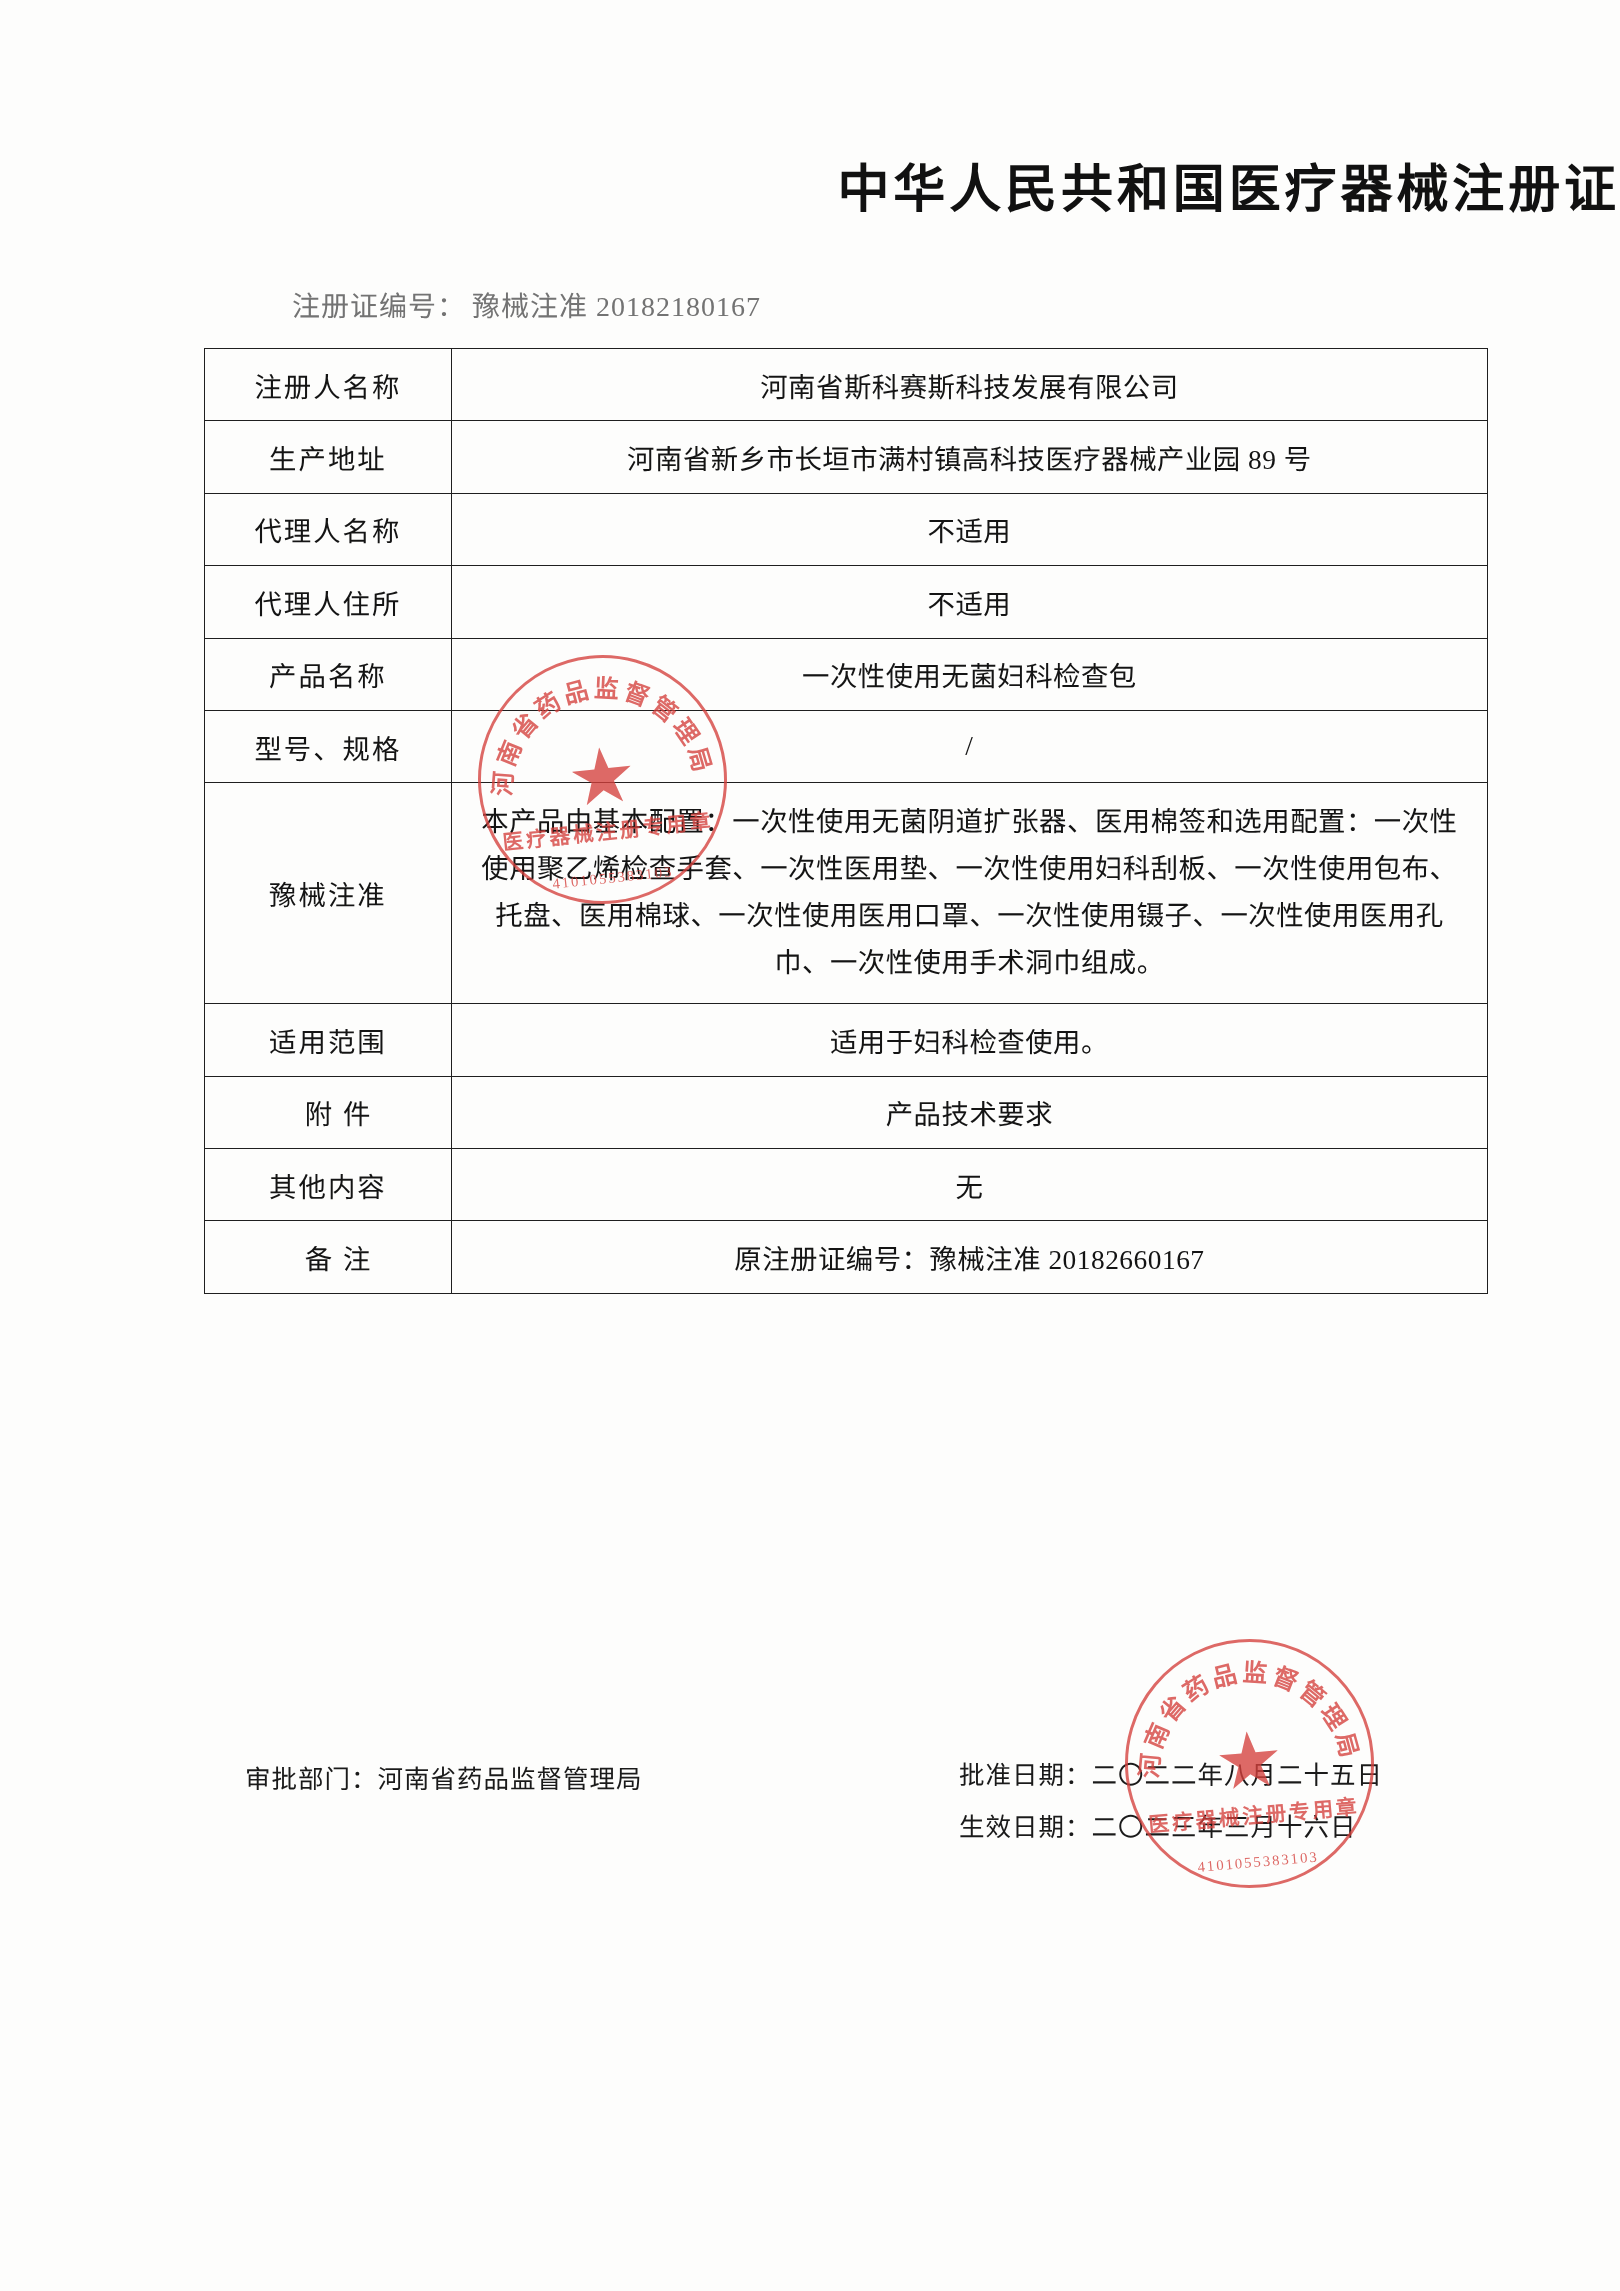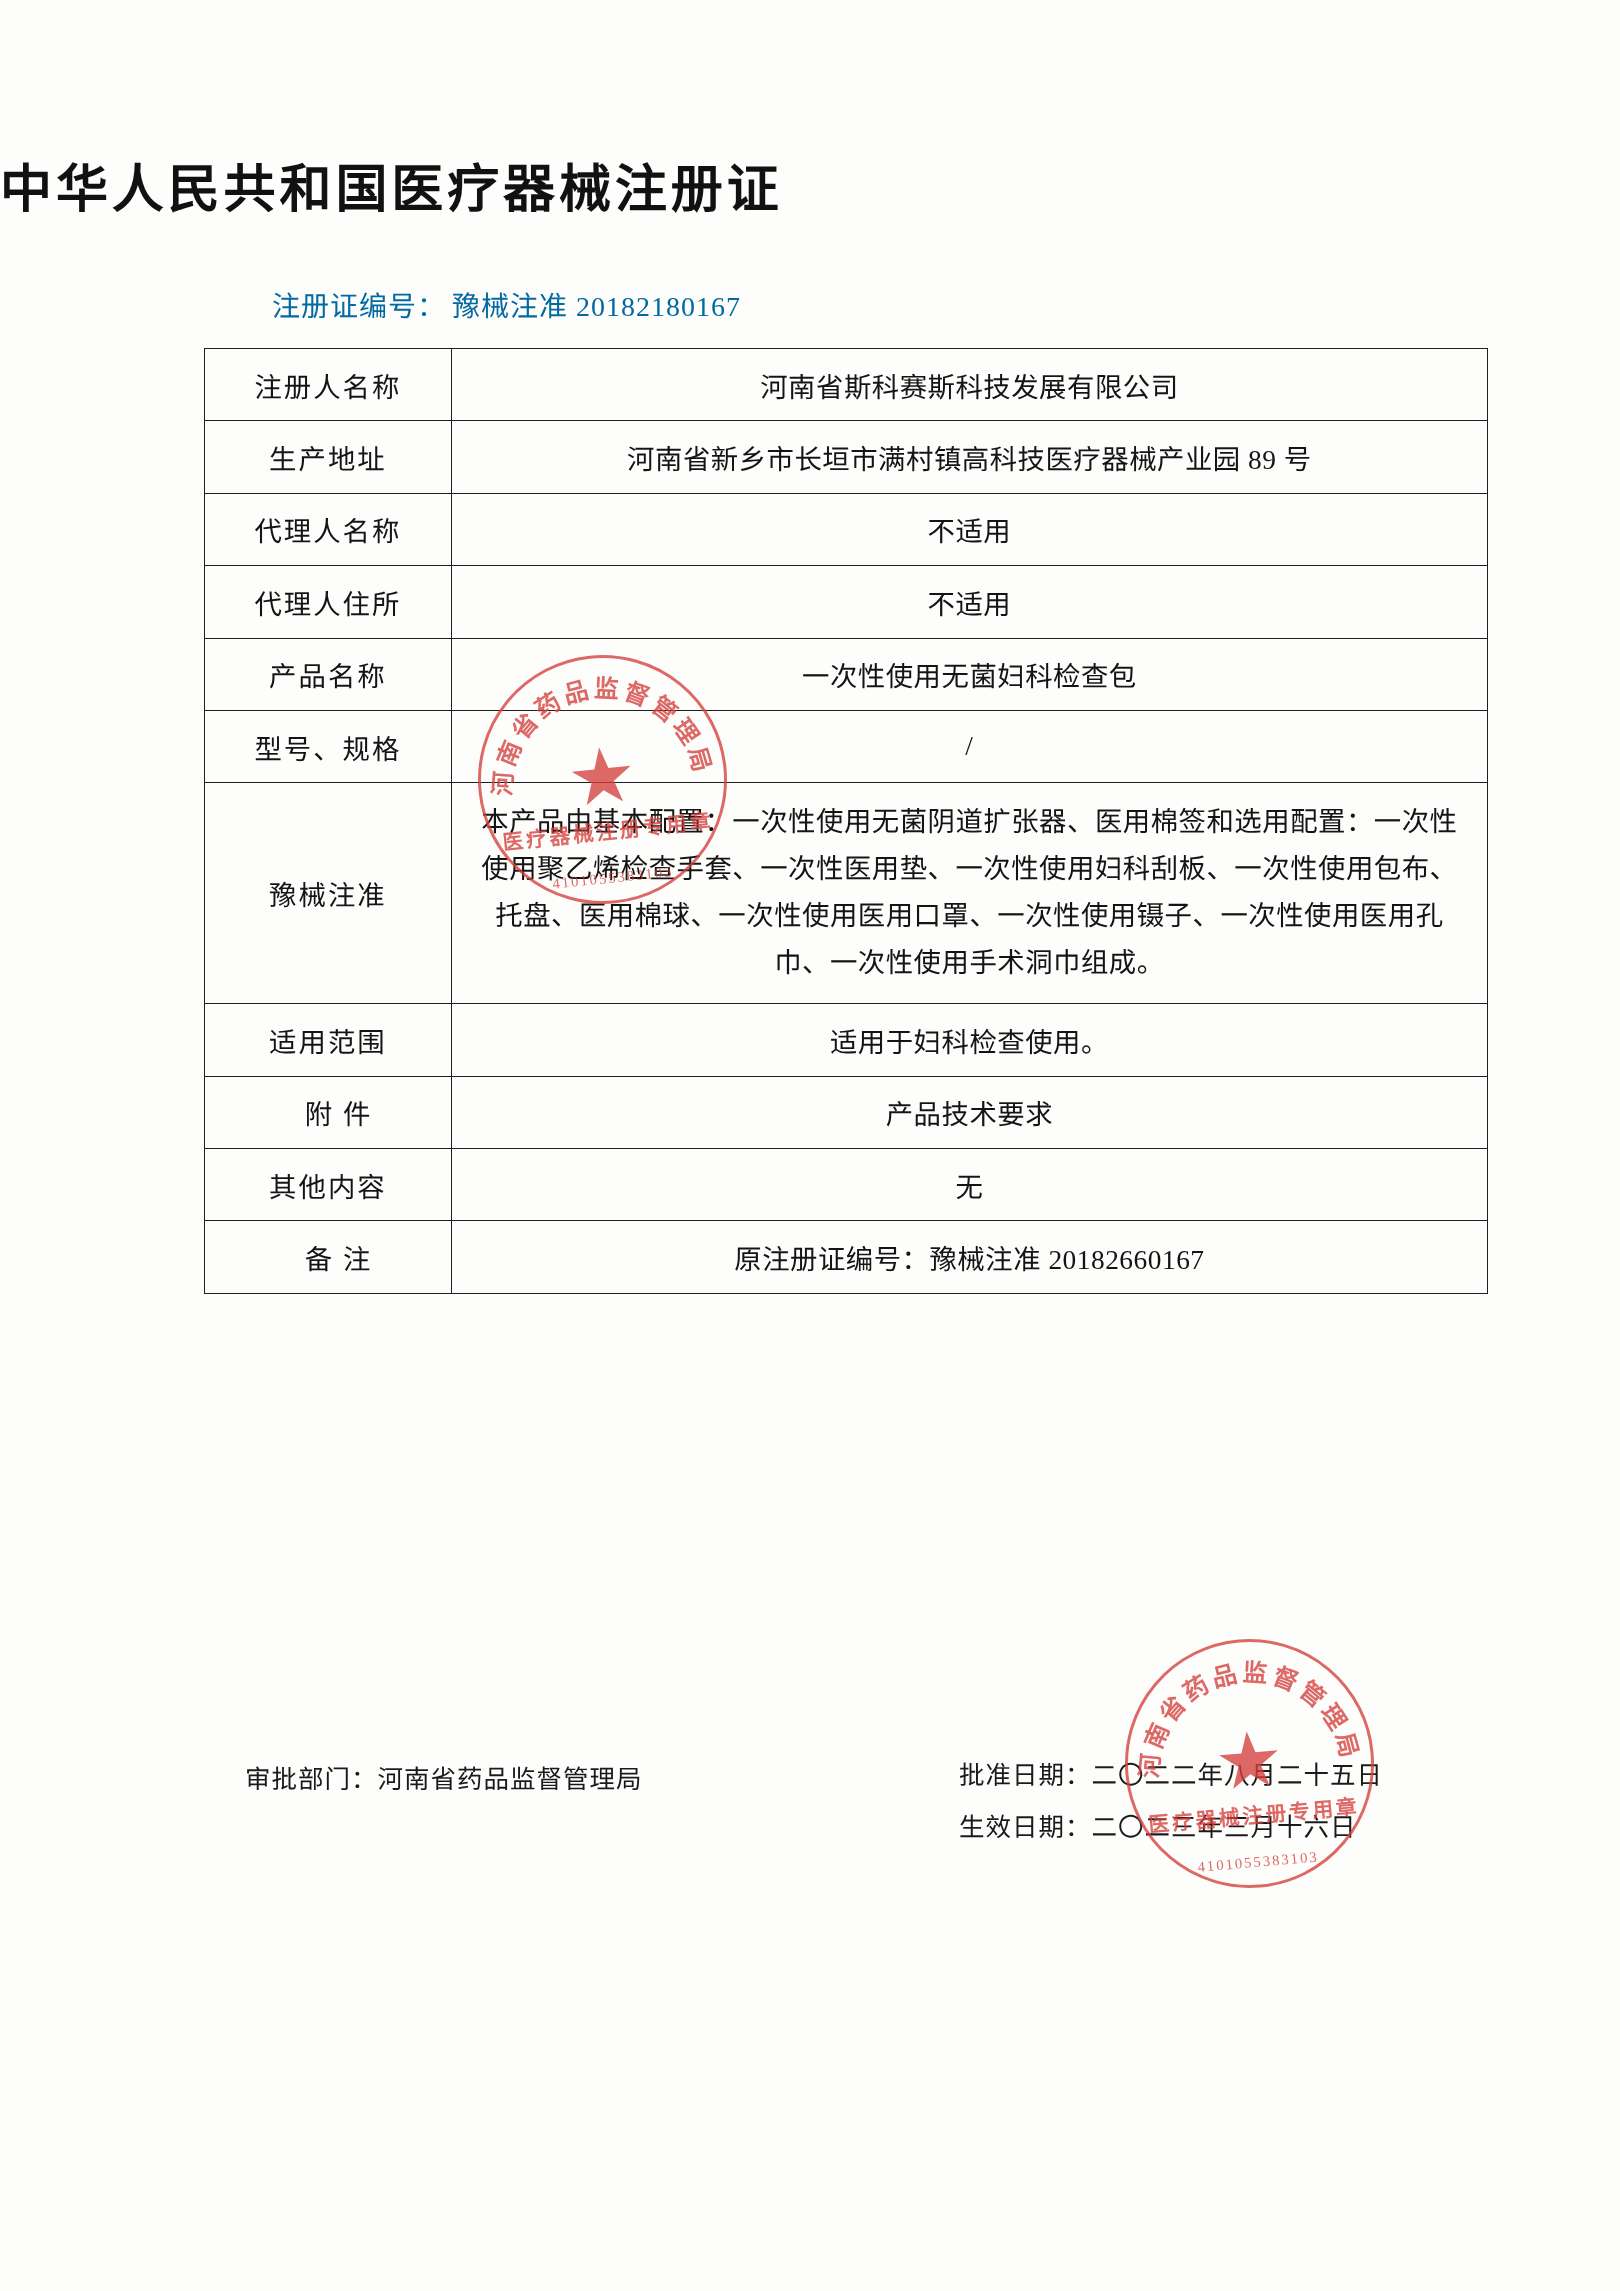--- a/index.html
+++ b/index.html
@@ -23,36 +23,36 @@
     height: 2292px;
     background: #fdfdfc;
   }
 
   
   .doc-title {
     position: absolute;
     top: 147px;
     left: 0;
     width: 1620px;
-    text-align: left;
+    text-align: right;
     font-size: 52px;
     font-weight: bold;
     letter-spacing: 3.9px;
     font-family: "Liberation Serif", "DejaVu Serif", serif;
     color: #111;
   }
 
   
   .reg-line {
     position: absolute;
     top: 284px;
-    left: 272px;
+    left: 292px;
     font-size: 28px;
     letter-spacing: 1px;
-    color: #0369a1;
+    color: #737373;
   }
   .reg-line .reg-label { margin-right: 5.9px; }
   .reg-line .reg-value { font-family: "Liberation Serif", serif; }
 
   
   .cert-table {
     position: absolute;
     top: 348px;
     left: 204px;
     width: 1284px;

